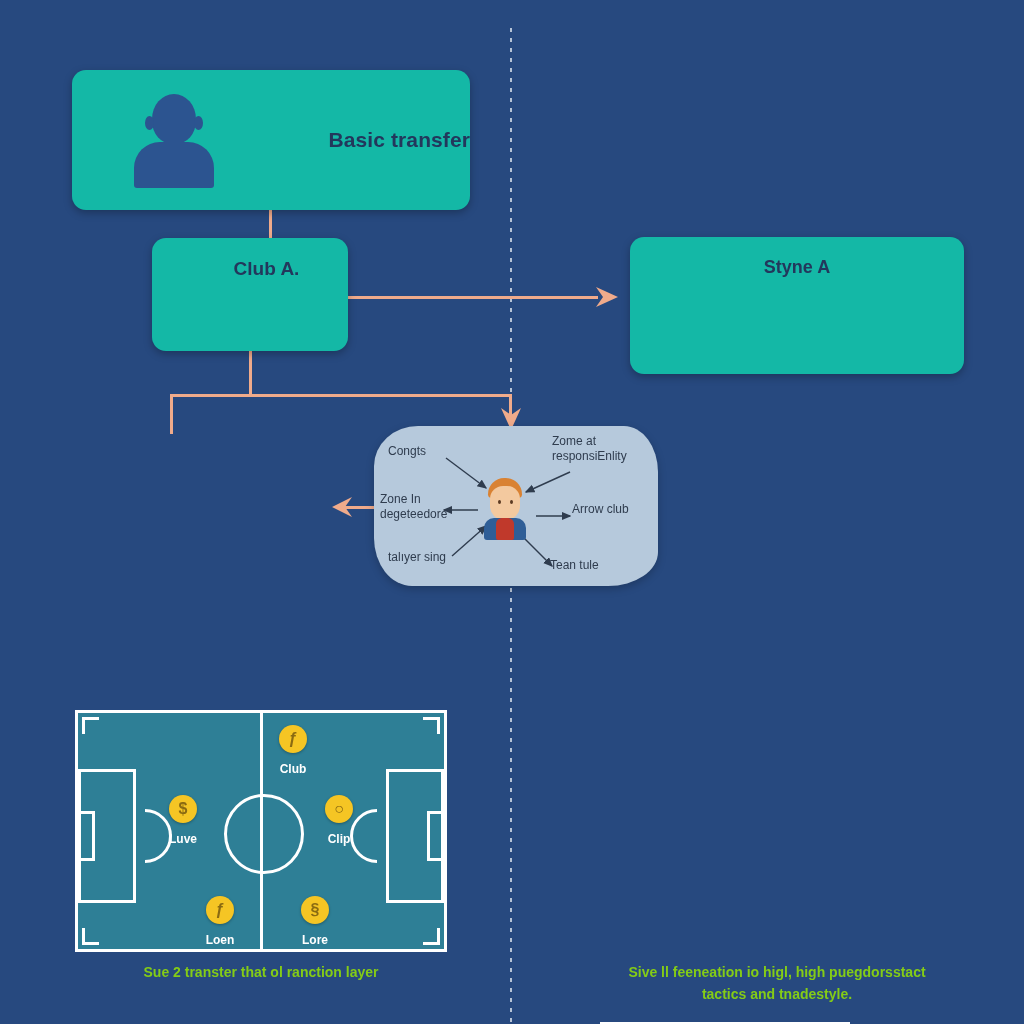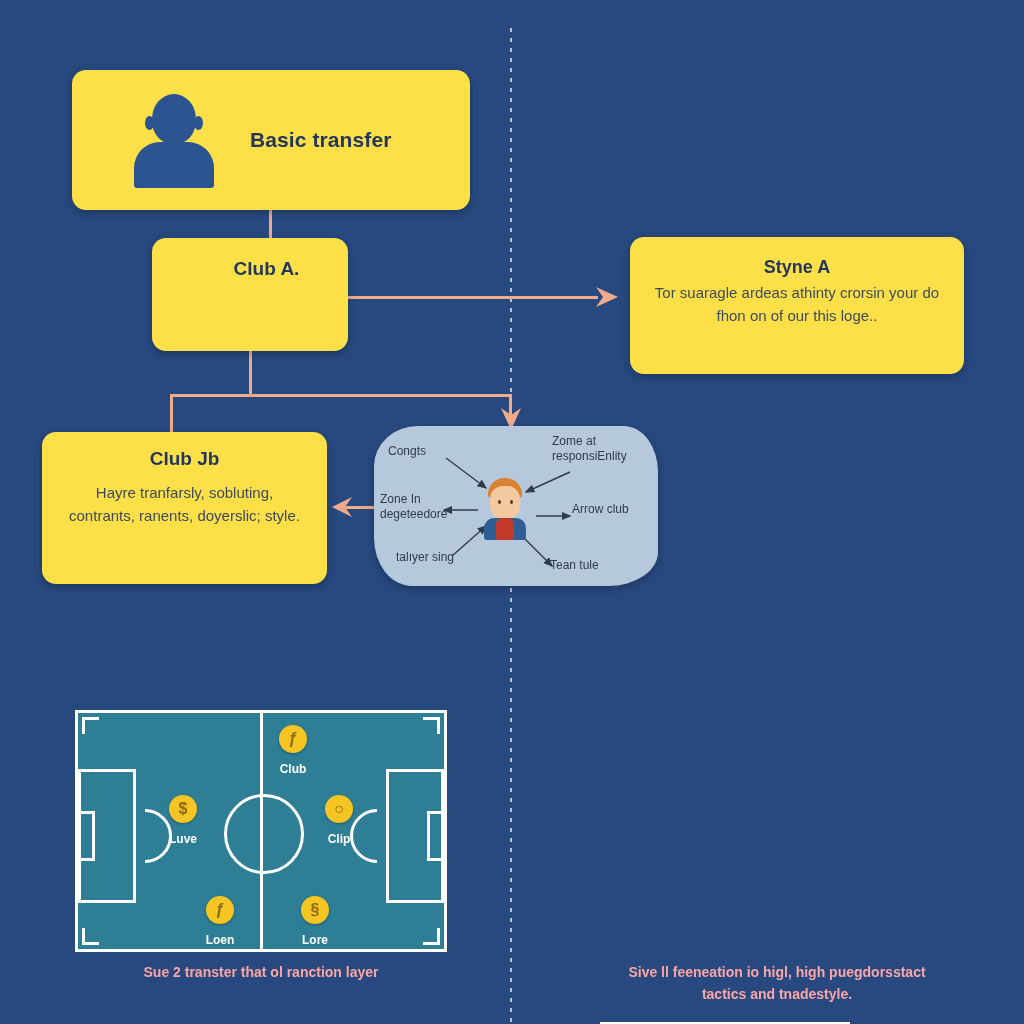--- a/index.html
+++ b/index.html
@@ -6,24 +6,25 @@
   body{
     width:1024px;height:1024px;overflow:hidden;
     background:#27497f;
     font-family:"Liberation Sans",sans-serif;
     position:relative;
   }
   #stage{position:absolute;inset:0;}
 
   .card{
     position:absolute;
-    background:#fde047;
+    background:#14b8a6;
     border-radius:14px;
     box-shadow:0 3px 9px rgba(0,0,0,.28);
     box-sizing:border-box;
+    justify-content:space-between;
   }
   .card-title{
     color:#23375c;
     font-weight:bold;
     text-align:center;
   }
   .card-body{
     color:#3d4a5c;
     text-align:center;
     line-height:1.5;
@@ -115,21 +116,21 @@
   #pitchR{left:600px;top:780px;width:250px;height:170px;background:#8fc9ae;border:3px solid #fff;}
 
   .marker{position:absolute;text-align:center;width:60px;}
   .marker .coin{
     width:28px;height:28px;border-radius:50%;background:#f5c524;
     margin:0 auto;box-shadow:0 1px 3px rgba(0,0,0,.3);
     color:#8a6a12;font-size:16px;font-weight:bold;line-height:28px;
   }
   .marker .mlabel{color:#ffffff;font-size:12px;margin-top:9px;font-weight:bold;}
 
-  .caption{position:absolute;color:#fca5a5;font-size:14px;text-align:center;line-height:1.55;font-weight:bold;}
+  .caption{position:absolute;color:#84cc16;font-size:14px;text-align:center;line-height:1.55;font-weight:bold;}
 </style>
 </head>
 <body>
 
 <div id="stage">
 
   <div class="divider"></div>
 
   <div class="conn" style="left:269px;top:210px;width:3px;height:30px;"></div>
   <div class="conn" style="left:348px;top:296px;width:250px;height:3px;"></div>
@@ -159,27 +160,22 @@
     </div>
     <div class="hero-label">Basic transfer</div>
   </div>
 
   <div class="card" id="clubA">
     <div class="card-title">Club A.</div>
   </div>
 
   <div class="card" id="styne">
     <div class="card-title">Styne A</div>
-    <div class="card-body">Tor suaragle ardeas athinty crorsin your do fhon on of our this loge..</div>
-  </div>
-
-  <div class="card" id="clubJ">
-    <div class="card-title">Club Jb</div>
-    <div class="card-body">Hayre tranfarsly, sobluting, contrants, ranents, doyerslic; style.</div>
-  </div>
+  </div>
+
 
   <div id="blob">
     <svg style="position:absolute;left:0;top:0;" width="284" height="160">
       <g stroke="#2f3c4e" stroke-width="1.4" fill="none">
         <path d="M72,32 L112,62" marker-end="url(#a1)"></path>
         <path d="M196,46 L152,66" marker-end="url(#a1)"></path>
         <path d="M104,84 L70,84" marker-end="url(#a1)"></path>
         <path d="M162,90 L196,90" marker-end="url(#a1)"></path>
         <path d="M78,130 L112,100" marker-end="url(#a1)"></path>
         <path d="M148,110 L178,140" marker-end="url(#a1)"></path>
@@ -187,21 +183,21 @@
       <defs>
         <marker id="a1" markerWidth="7" markerHeight="7" refX="6" refY="3" orient="auto">
           <path d="M0,0 L7,3 L0,6 z" fill="#2f3c4e"></path>
         </marker>
       </defs>
     </svg>
     <div class="blob-label" style="left:14px;top:18px;">Congts</div>
     <div class="blob-label" style="left:178px;top:8px;width:92px;">Zome at responsiEnlity</div>
     <div class="blob-label" style="left:6px;top:66px;width:70px;">Zone In degeteedore</div>
     <div class="blob-label" style="left:198px;top:76px;">Arrow club</div>
-    <div class="blob-label" style="left:22px;top:124px;">talıyer sing</div>
+    <div class="blob-label" style="left:14px;top:124px;">talıyer sing</div>
     <div class="blob-label" style="left:176px;top:132px;">Tean tule</div>
     <div class="avatar">
       <div class="hair"></div>
         <div class="face"></div>
       <div class="eye-l"></div>
         <div class="eye-r"></div>
       <div class="torso"></div>
         <div class="shirt"></div>
     </div>
   </div>

